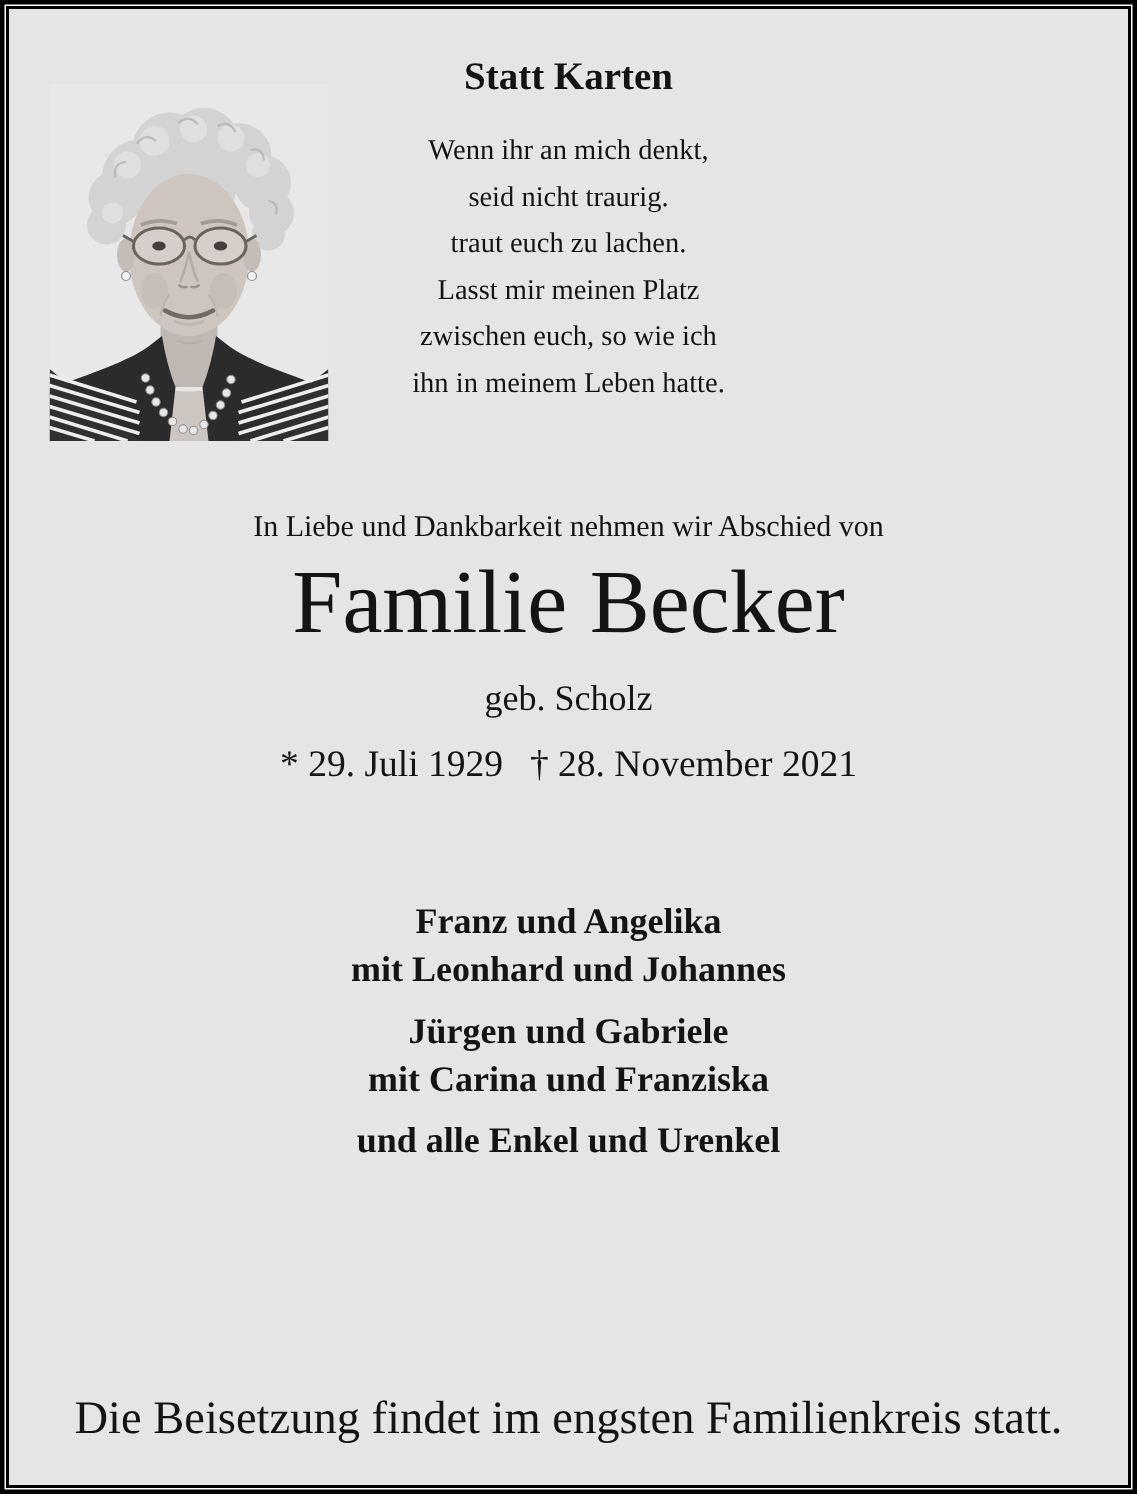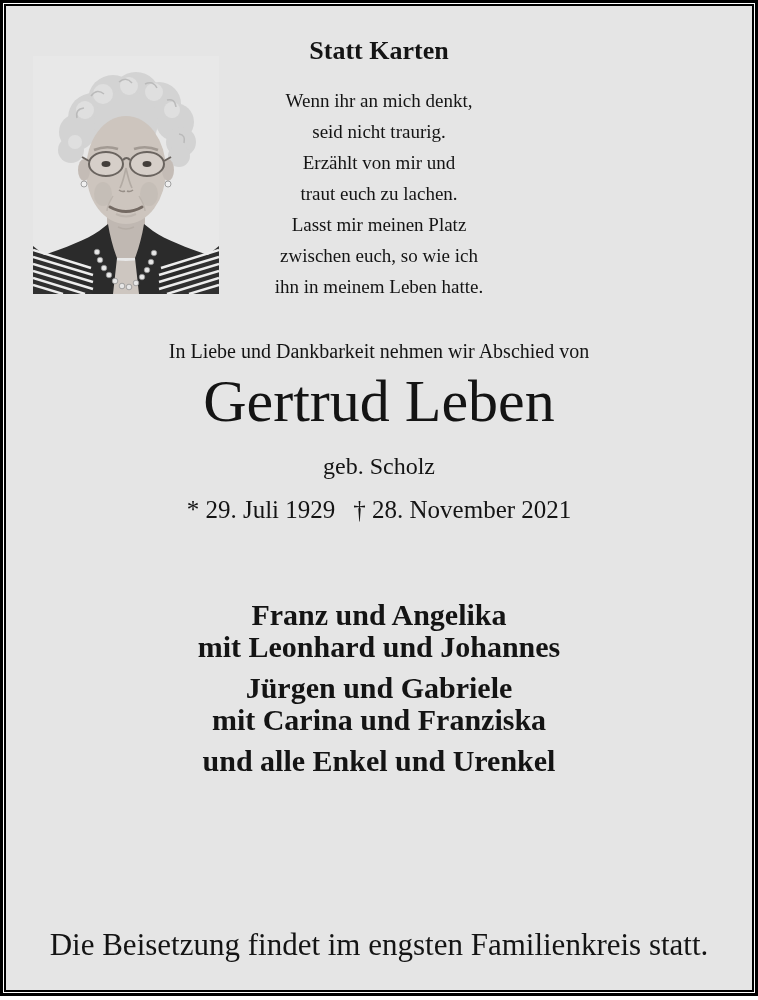--- a/index.html
+++ b/index.html
@@ -32,21 +32,21 @@
   }
   .photo svg { display: block; }
 
   .statt-karten { top: 30px;  font-size: 26px; font-weight: bold; }
   .poem         { top: 79px;  font-size: 19px; line-height: 31px; }
   .intro        { top: 334px; font-size: 20px; }
   .deceased     { top: 364px; font-size: 60px; line-height: 62px; }
   .maiden       { top: 447px; font-size: 24px; }
   .dates        { top: 490px; font-size: 25px; }
   .dates .row   { display: inline-flex; gap: 18px; }
-  .family       { top: 593px; font-size: 30px; font-weight: bold; line-height: 32px; }
+  .family       { top: 593px; font-size: 24px; font-weight: bold; line-height: 32px; }
   .family .fam-line.group-gap { margin-top: 9px; }
   .contact      { top: 833px; font-size: 25px; line-height: 33px; }
   .closing      { top: 921px; font-size: 31px; }
 </style>
 </head>
 <body>
 
 <div class="card-outer">
   <div class="card-inner">
 
@@ -155,29 +155,28 @@
             <circle cx="121" cy="197" r="2.8"></circle>
         </g>
       </svg>
     </div>
 
     <div class="abs statt-karten">Statt Karten</div>
 
     <div class="abs poem">
       <div>Wenn ihr an mich denkt,</div>
       <div>seid nicht traurig.</div>
-      <div>Erzählt von mir und</div>
       <div>traut euch zu lachen.</div>
       <div>Lasst mir meinen Platz</div>
       <div>zwischen euch, so wie ich</div>
       <div>ihn in meinem Leben hatte.</div>
     </div>
 
     <div class="abs intro">In Liebe und Dankbarkeit nehmen wir Abschied von</div>
-    <div class="abs deceased">Gertrud Leben</div>
+    <div class="abs deceased">Familie Becker</div>
     <div class="abs maiden">geb. Scholz</div>
     <div class="abs dates">
       <span class="row">
         <span>* 29. Juli 1929</span>
         <span>† 28. November 2021</span>
       </span>
     </div>
 
     <div class="abs family">
       <div class="fam-line">Franz und Angelika</div>

